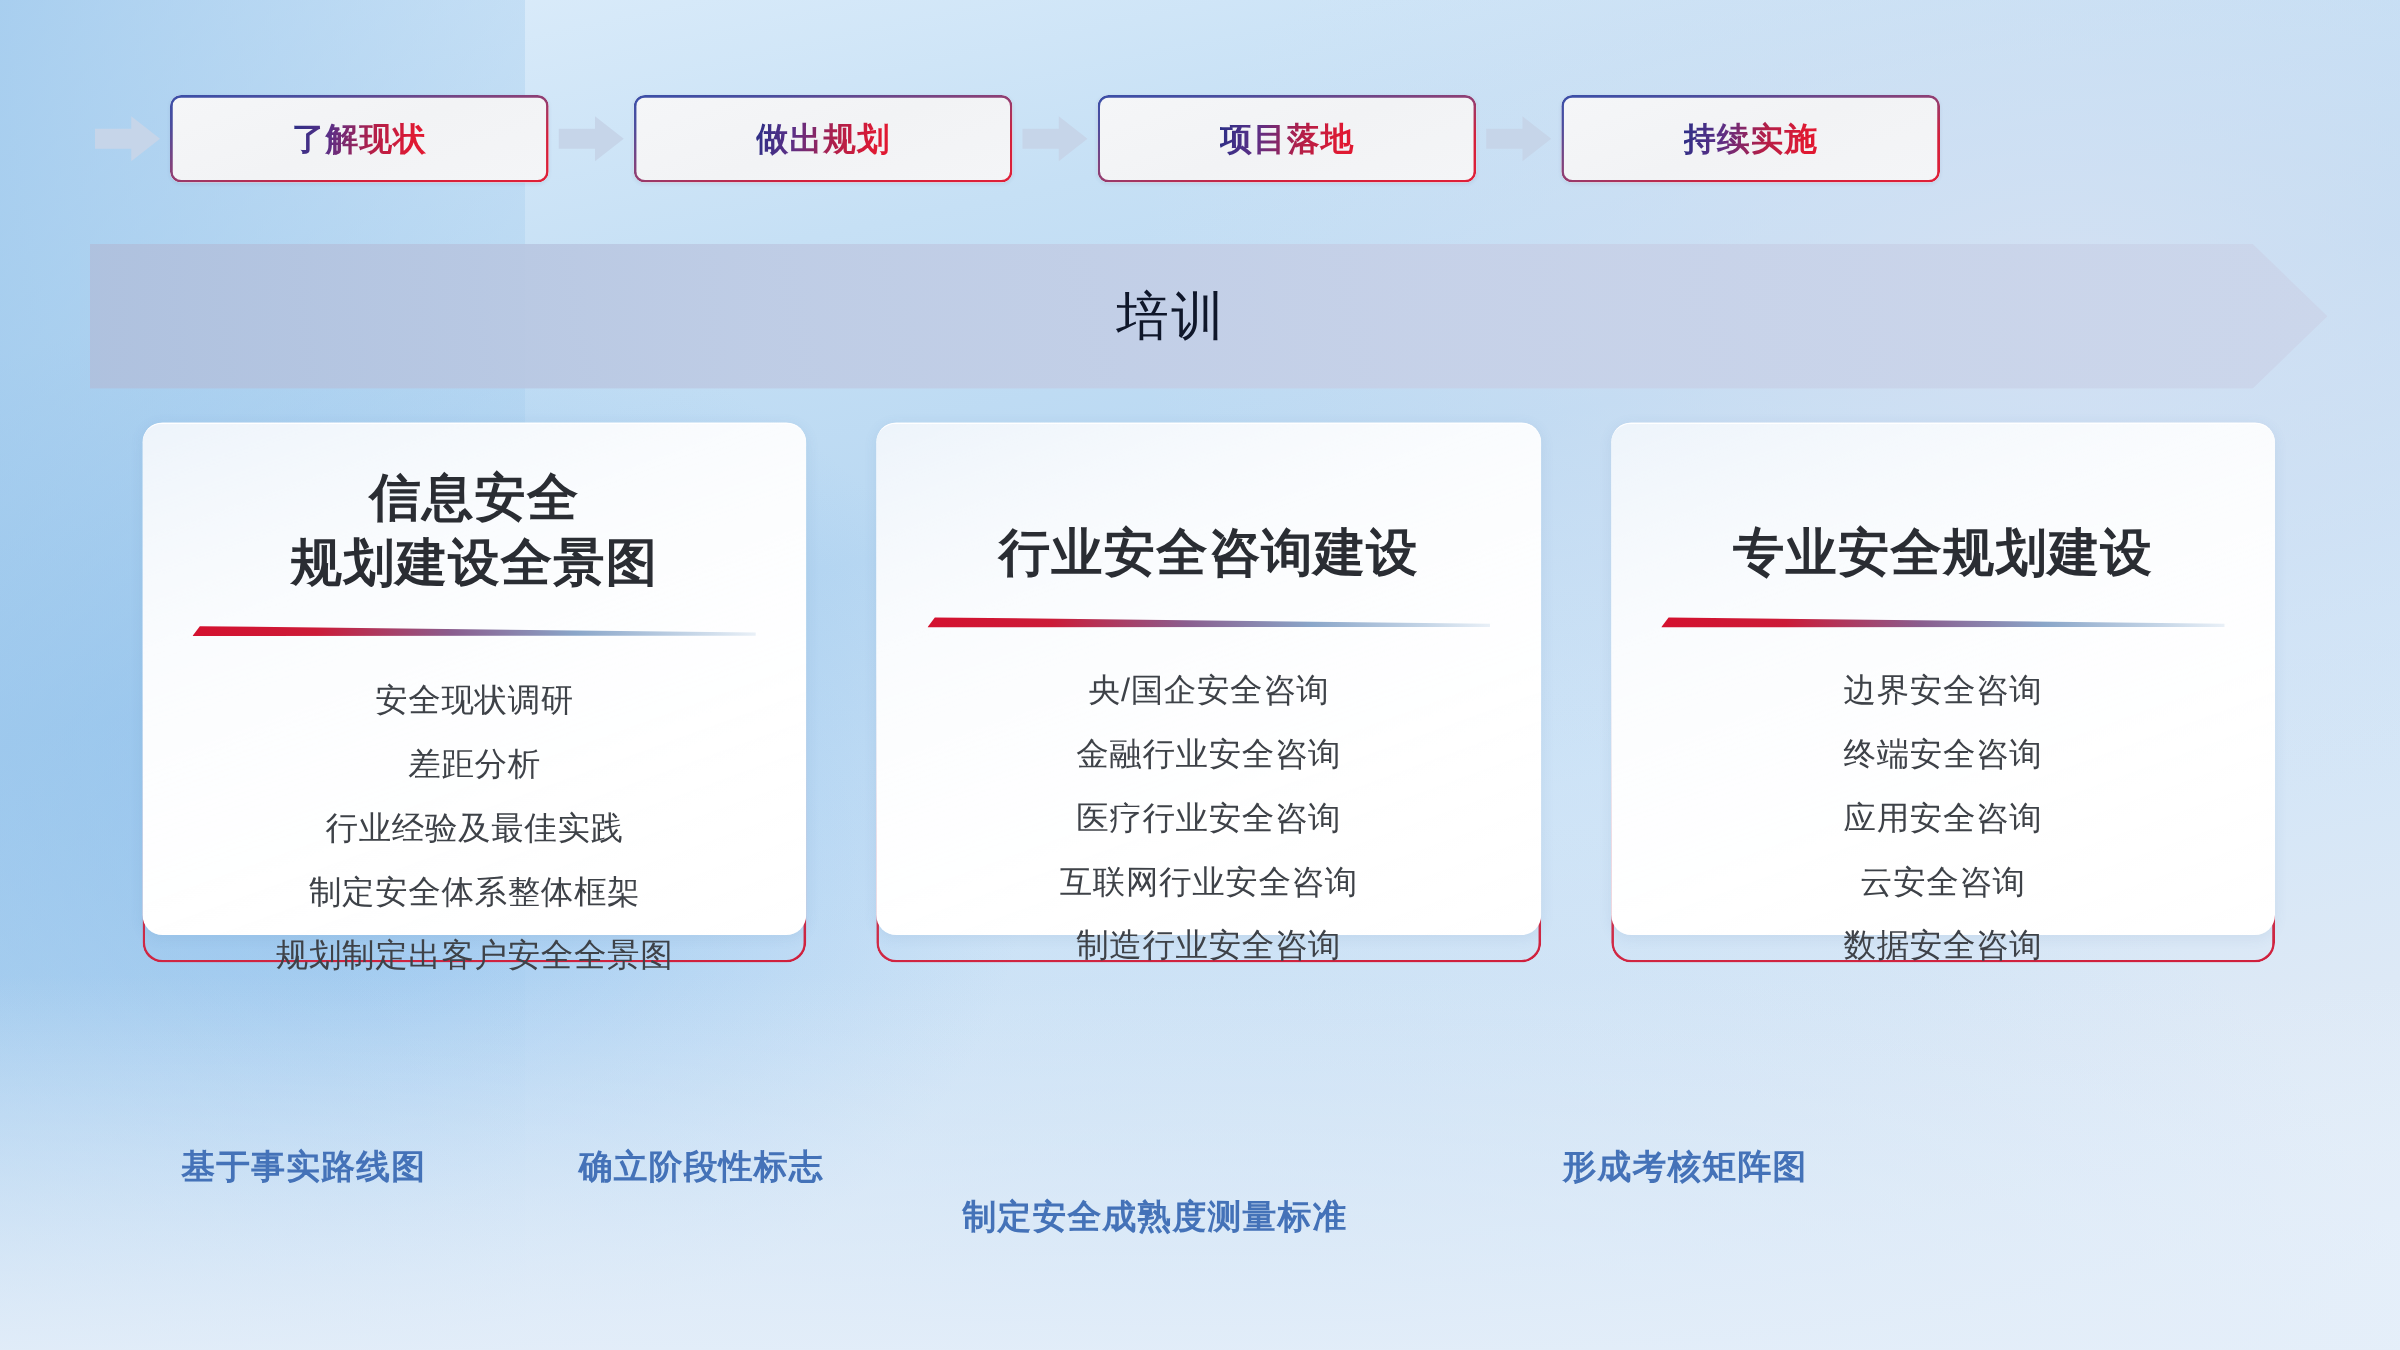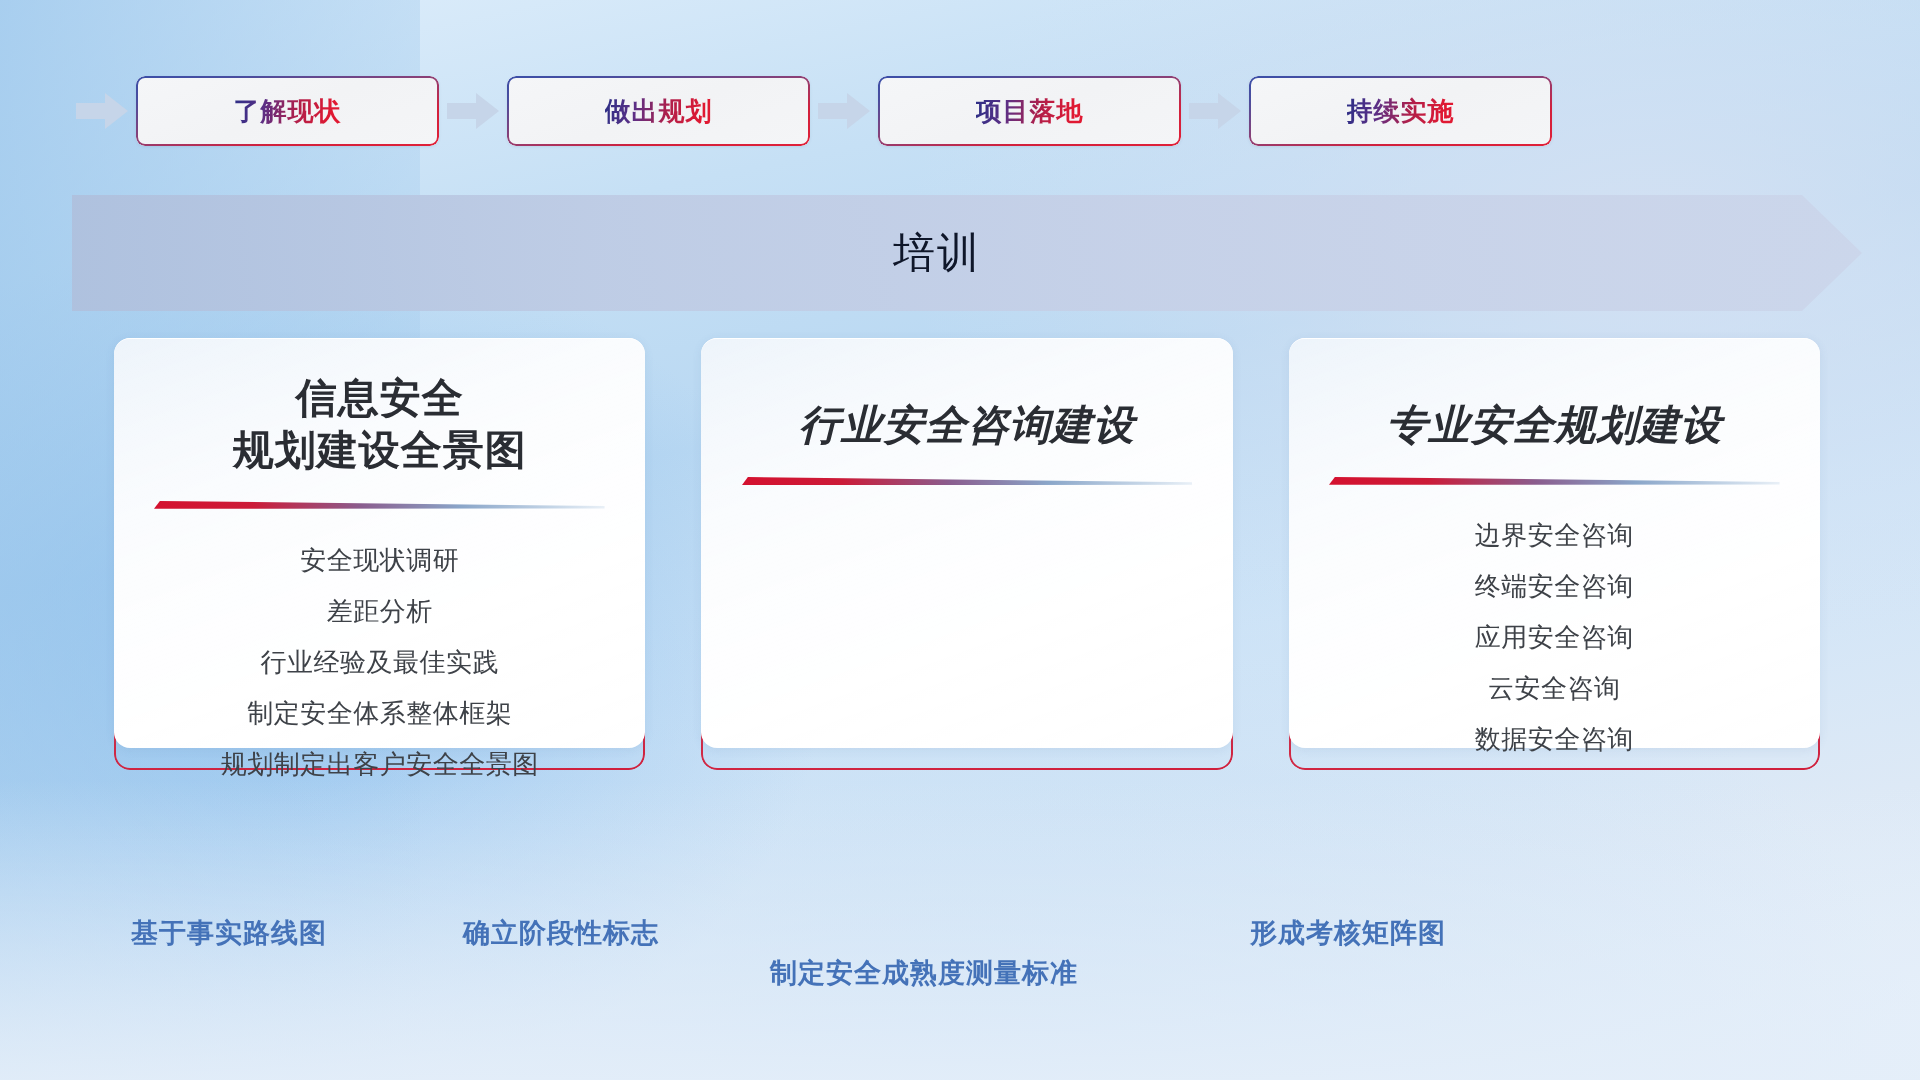--- a/index.html
+++ b/index.html
@@ -174,21 +174,21 @@
   }
   .card-title {
     font-size: 41px;
     font-weight: 700;
     color: #2a2d33;
     text-align: center;
     line-height: 1.26;
     letter-spacing: 1px;
   }
   .card-title.two-line { margin-top: 0px; }
-  .card-title.one-line { margin-top: 27px; font-style: italic; }
+  .card-title.one-line { margin-top: 44px; }
 
   .card-divider {
     width: 460px;
     max-width: 94%;
     height: 13px;
     margin: 22px 0 0 0;
     align-self: center;
     position: relative;
   }
   .card-divider svg { display: block; width: 100%; height: 100%; }
@@ -220,21 +220,21 @@
   }
   .caption {
     position: absolute;
     font-size: 27px;
     font-weight: 700;
     color: #4472b8;
     letter-spacing: 1px;
     white-space: nowrap;
     top: 0;
   }
-  .cap-0 { left: 131px; }
+  .cap-0 { left: 145px; }
   .cap-1 { left: 463px; }
   .cap-2 { left: 770px; margin-top: 40px; }
   .cap-3 { left: 1250px; }
 </style>
 </head>
 <body>
 
 <div class="bg"></div>
 <div class="bg-tint-left"></div>
 <div class="bg-tint-bottom"></div>
@@ -330,20 +330,27 @@
               <stop offset="22%" stop-color="#cc1b38"></stop>
               <stop offset="46%" stop-color="#8a5d8e"></stop>
               <stop offset="68%" stop-color="#8aa6c9"></stop>
               <stop offset="88%" stop-color="#c3d4e6"></stop>
               <stop offset="100%" stop-color="#e9f0f7"></stop>
             </linearGradient>
           </defs>
           <path d="M6 3 L460 8.2 L460 10.8 L0 11 Z" fill="url(#dv2)"></path>
         </svg>
       </div>
+      <div class="card-list">
+        <div class="card-list-item">央/国企安全咨询</div>
+        <div class="card-list-item">金融行业安全咨询</div>
+        <div class="card-list-item">医疗行业安全咨询</div>
+        <div class="card-list-item">互联网行业安全咨询</div>
+        <div class="card-list-item">制造行业安全咨询</div>
+      </div>
     </div>
   </div>
 
   <div class="card">
     <div class="card-inner">
       <div class="card-title one-line">
         <div>专业安全规划建设</div>
       </div>
       <div class="card-divider">
         <svg viewBox="0 0 460 13" preserveAspectRatio="none" aria-hidden="true">

